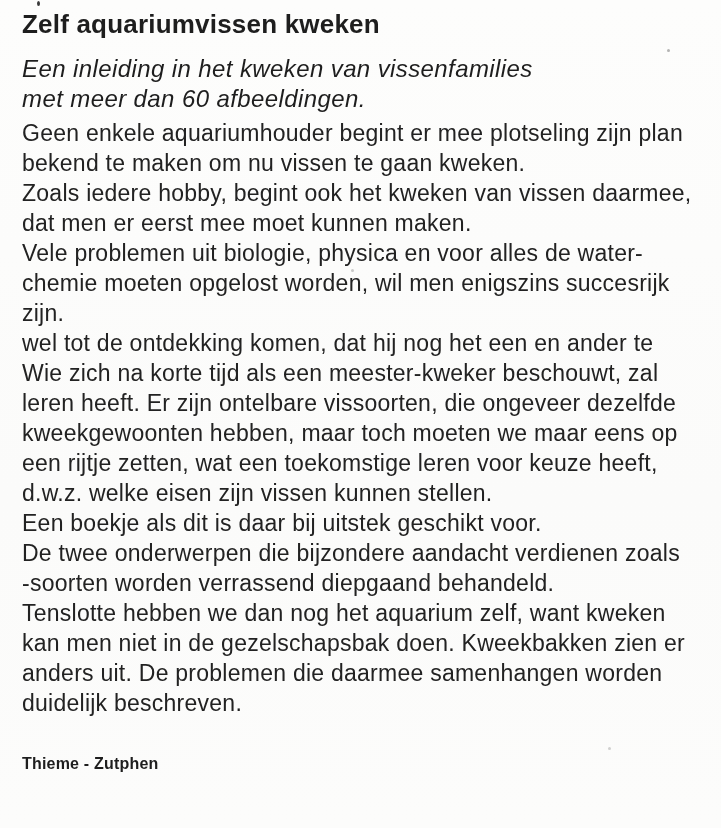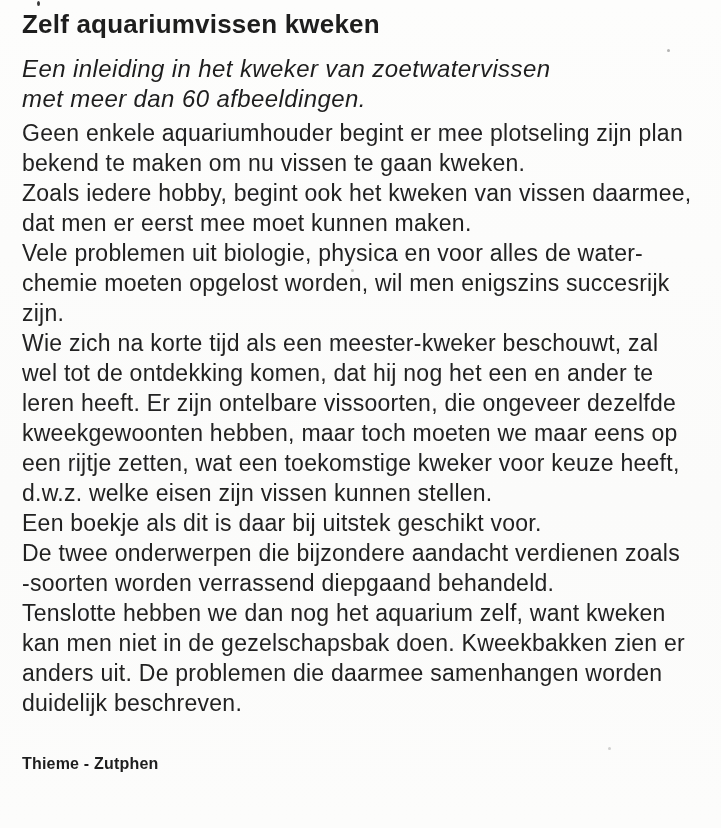--- a/index.html
+++ b/index.html
@@ -69,37 +69,37 @@
 <div class="page">
 
   <div class="speck s1"></div>
   <div class="speck s2"></div>
   <div class="speck s3"></div>
   <div class="speck s4"></div>
 
   <div class="title">Zelf aquariumvissen kweken</div>
 
   <div class="subtitle">
-    <div class="line">Een inleiding in het kweker van zoetwatervissen</div>
+    <div class="line">Een inleiding in het kweken van vissenfamilies</div>
     <div class="line">met meer dan 60 afbeeldingen.</div>
   </div>
 
   <div class="body-text">
     <div class="line">Geen enkele aquariumhouder begint er mee plotseling zijn plan</div>
     <div class="line">bekend te maken om nu vissen te gaan kweken.</div>
     <div class="line">Zoals iedere hobby, begint ook het kweken van vissen daarmee,</div>
     <div class="line">dat men er eerst mee moet kunnen maken.</div>
     <div class="line">Vele problemen uit biologie, physica en voor alles de water-</div>
     <div class="line">chemie moeten opgelost worden, wil men enigszins succesrijk</div>
     <div class="line">zijn.</div>
+    <div class="line">wel tot de ontdekking komen, dat hij nog het een en ander te</div>
     <div class="line">Wie zich na korte tijd als een meester-kweker beschouwt, zal</div>
-    <div class="line">wel tot de ontdekking komen, dat hij nog het een en ander te</div>
     <div class="line">leren heeft. Er zijn ontelbare vissoorten, die ongeveer dezelfde</div>
     <div class="line">kweekgewoonten hebben, maar toch moeten we maar eens op</div>
-    <div class="line">een rijtje zetten, wat een toekomstige kweker voor keuze heeft,</div>
+    <div class="line">een rijtje zetten, wat een toekomstige leren voor keuze heeft,</div>
     <div class="line">d.w.z. welke eisen zijn vissen kunnen stellen.</div>
     <div class="line">Een boekje als dit is daar bij uitstek geschikt voor.</div>
     <div class="line">De twee onderwerpen die bijzondere aandacht verdienen zoals</div>
     <div class="line">-soorten worden verrassend diepgaand behandeld.</div>
     <div class="line">Tenslotte hebben we dan nog het aquarium zelf, want kweken</div>
     <div class="line">kan men niet in de gezelschapsbak doen. Kweekbakken zien er</div>
     <div class="line">anders uit. De problemen die daarmee samenhangen worden</div>
     <div class="line">duidelijk beschreven.</div>
   </div>
 

